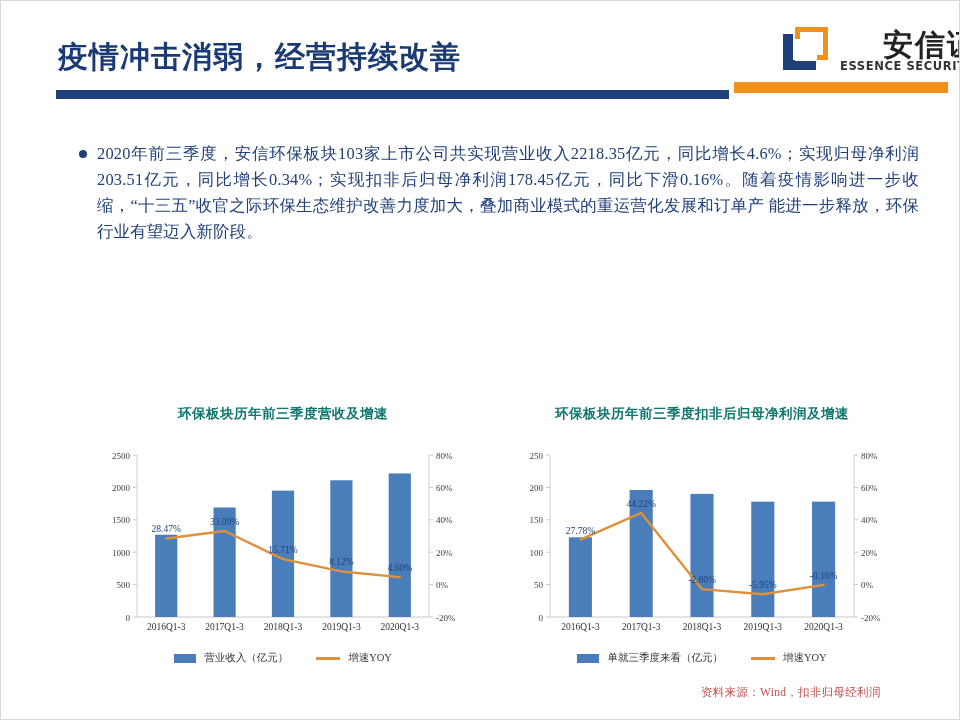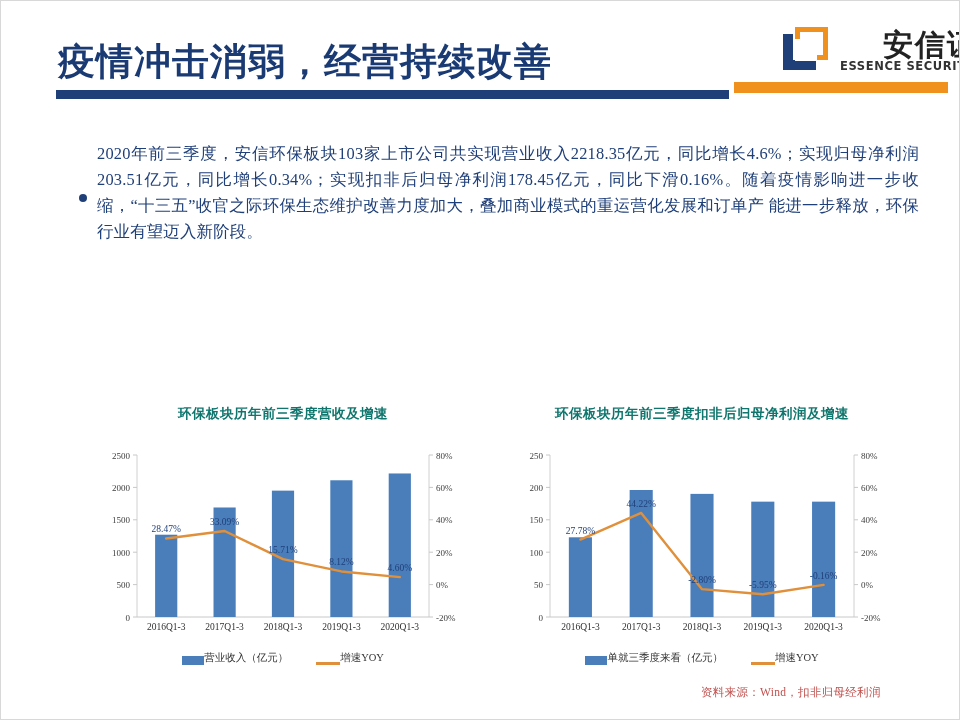--- a/index.html
+++ b/index.html
@@ -11,21 +11,21 @@
     overflow:hidden;
     border:1px solid #d8d8d8;
     box-sizing:border-box;
   }
 
   
   #header{position:absolute;left:0;top:0;width:960px;height:110px;}
   #slide-title{
     position:absolute;left:57px;top:36px;
     font-family:"DejaVu Sans","Liberation Sans",sans-serif;
-    font-weight:bold;font-size:37px;letter-spacing:1px;
+    font-weight:bold;font-size:30px;letter-spacing:1px;
     color:#1a3a73;white-space:nowrap;
   }
   #title-rule-blue{
     position:absolute;left:55px;top:89px;width:673px;height:9px;background:#1f3f78;
   }
   #title-rule-orange{
     position:absolute;left:733px;top:81px;width:214px;height:11px;background:#f0911e;
   }
 
   
@@ -50,21 +50,21 @@
     font-weight:bold;font-size:30px;color:#222222;letter-spacing:2px;white-space:nowrap;margin-left:44px;
   }
   #logo-en{
     position:absolute;left:57px;top:34px;
     font-family:"DejaVu Sans","Liberation Sans",sans-serif;
     font-weight:bold;font-size:11.5px;color:#333333;letter-spacing:.6px;white-space:nowrap;
   }
 
   
   #body-text{position:absolute;left:78px;top:140px;width:840px;}
-  .bullet-row{display:flex;align-items:center;margin-bottom:4px;}
+  .bullet-row{display:flex;align-items:flex-start;margin-bottom:4px;}
   .bullet-dot{
     flex:0 0 auto;width:8px;height:8px;border-radius:50%;
     background:#1f3f78;margin-top:9px;margin-right:10px;
   }
   .bullet-text{
     flex:1 1 auto;
     color:#1f3f78;
     font-size:16.4px;
     line-height:26px;
     text-align:justify;
@@ -83,21 +83,21 @@
     letter-spacing:.5px;
     margin-bottom:22px;
     white-space:nowrap;
   }
   .plot-wrap{position:relative;height:200px;}
   .plot-svg{display:block;}
   .chart-legend{
     display:flex;justify-content:center;align-items:center;gap:28px;
     margin-top:6px;
   }
-  .legend-item{display:flex;align-items:flex-end;gap:0;}
+  .legend-item{display:flex;align-items:center;gap:8px;}
   .legend-swatch-bar{width:22px;height:9px;background:#4a7ebb;}
   .legend-swatch-line{width:24px;height:3px;background:#e0903b;}
   .legend-label{font-size:10.5px;color:#333333;white-space:nowrap;}
 
   
   #source-note{
     position:absolute;left:700px;top:684px;
     color:#c0504d;font-size:11.5px;letter-spacing:.3px;white-space:nowrap;
   }
 </style>

